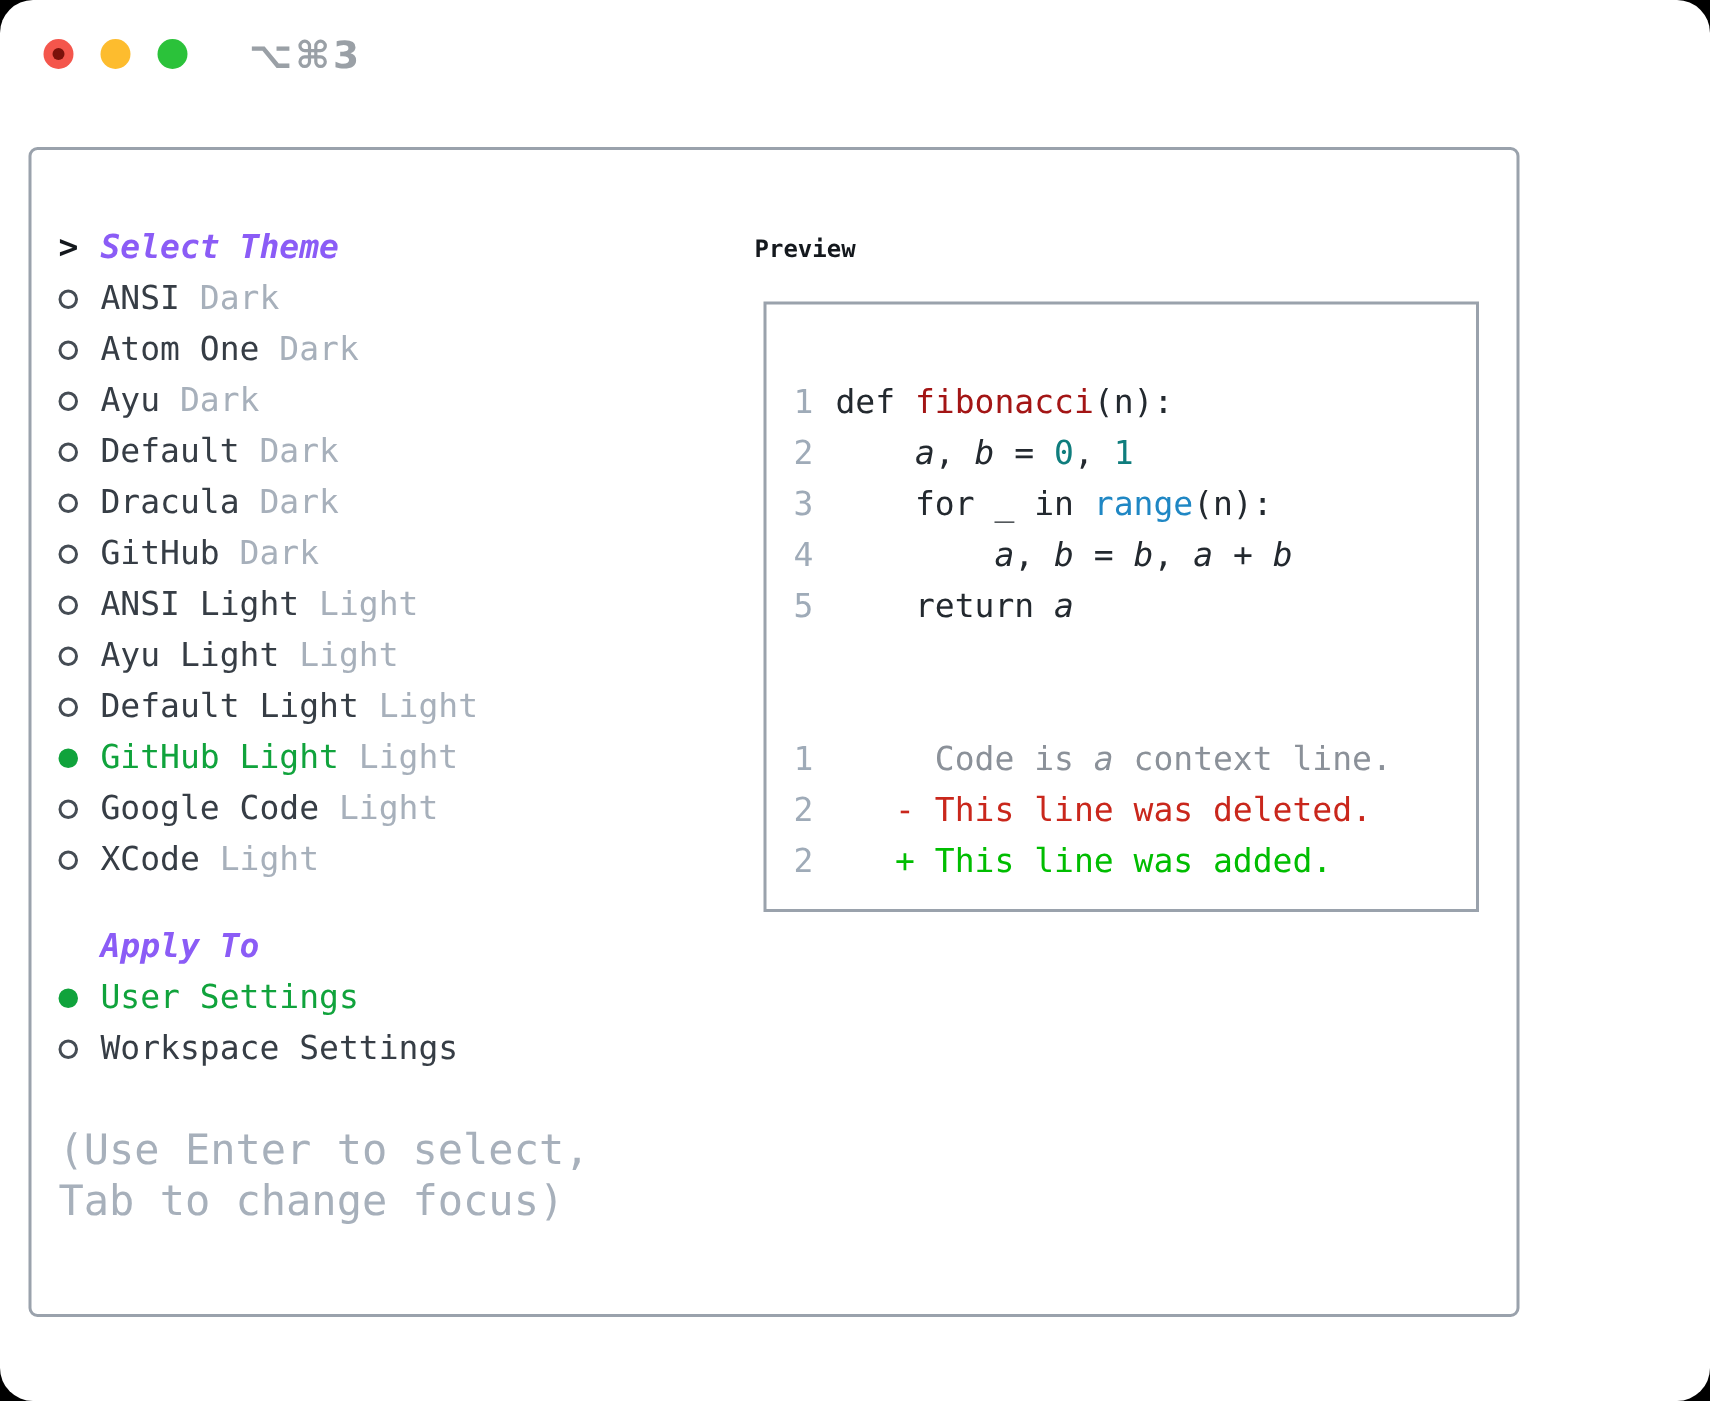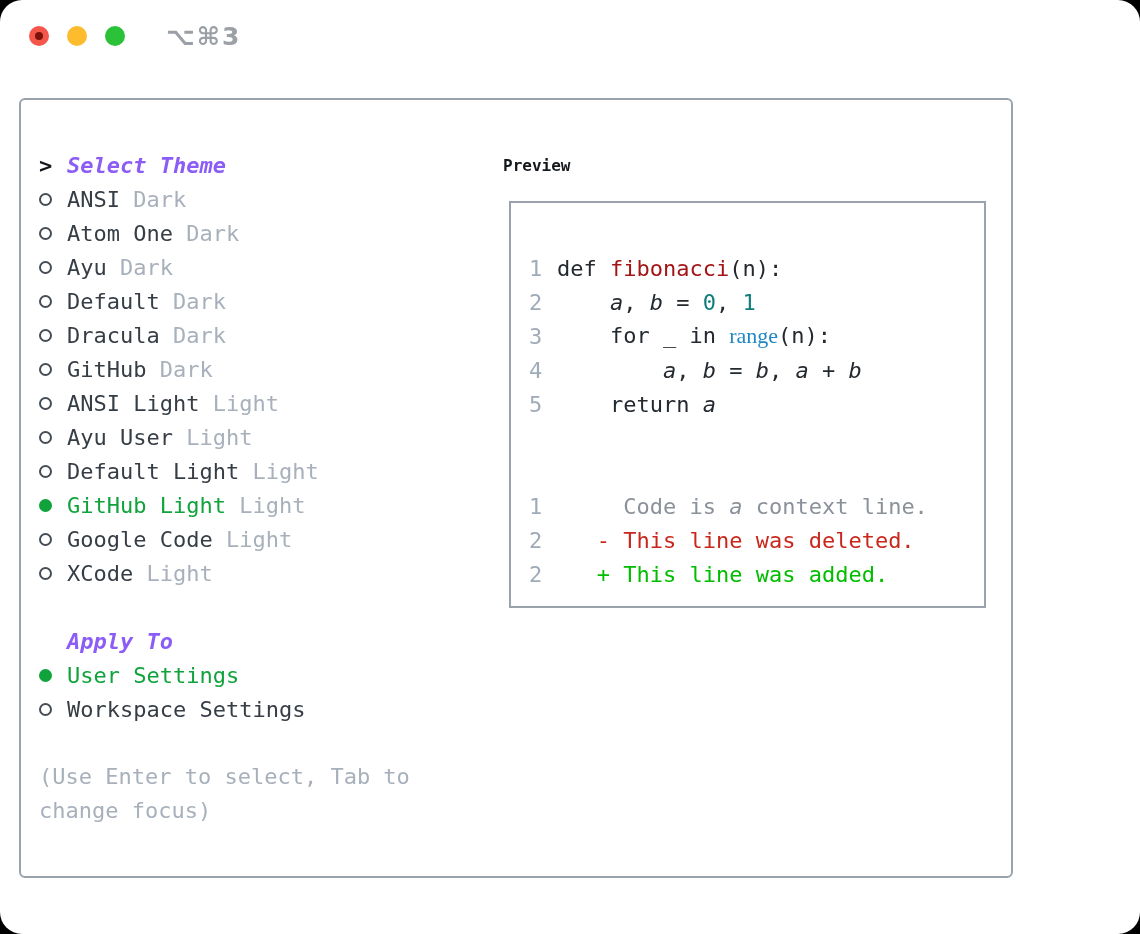--- a/index.html
+++ b/index.html
@@ -26,37 +26,37 @@
   .marker{width:28px;flex:0 0 28px;display:flex;align-items:center;}
   .ring{width:13px;height:13px;border-radius:50%;border:2px solid #454c54;box-sizing:border-box;}
   .ring.sel{background:var(--accent_green);border-color:var(--accent_green);}
   .hdr{font-weight:bold;color:#8b5cf6;font-style:italic;}
   .prefix{font-weight:bold;color:#14181d;font-size:22px;}
   .t-name{color:#363d45;text-align:center;}
   .t-variant{color:var(--muted);}
   .item-sel .t-name{color:var(--accent_green);}
 
   .left-col{position:absolute;left:18px;top:48px;width:440px;}
-  .apply-block{margin-top:34px;}
-  .hint{margin-top:34px;width:420px;font-size:22px;line-height:34px;color:var(--muted);white-space:normal;}
+  .apply-block{margin-top:24px;}
+  .hint{margin-top:34px;width:420px;font-size:28px;line-height:34px;color:var(--muted);white-space:normal;}
 
   .preview-label{position:absolute;left:482px;top:48px;height:34px;display:flex;align-items:center;
     font-size:16px;font-weight:bold;color:#14181d;}
   .preview-box{position:absolute;left:488px;top:101px;width:477px;height:407px;box-sizing:border-box;
     border:2px solid var(--border_gray);background:#fff;}
   .codeblock{position:absolute;left:18px;top:48px;}
   .code-line{display:flex;height:34px;align-items:center;font-size:22px;white-space:pre;}
   .lnum{width:13px;flex:0 0 13px;margin-right:15px;color:var(--linenum);}
   .code-text{white-space:pre;color:var(--text_dark);}
   .diff-gap{height:68px;}
 
   .s-p{color:var(--text_dark);}
   .s-fn{color:var(--function_red);}
   .s-num{color:var(--number_teal);}
-  .s-bi{color:var(--builtin_blue);font-family:Liberation Serif, serif;}
+  .s-bi{color:var(--builtin_blue);}
   .s-v{color:var(--text_dark);font-style:italic;}
   .s-ctx{color:var(--context_gray);}
   .s-ctx-i{color:var(--context_gray);font-style:italic;}
   .s-del{color:var(--deleted_red);}
   .s-add{color:var(--added_green);}
 </style>
 </head>
 <body>
 
 <div class="window">
@@ -100,21 +100,21 @@
           <div class="row option-row">
     <span class="marker"><span class="ring"></span></span>
     <span class="t-name">GitHub </span><span class="t-variant">Dark</span>
   </div>
           <div class="row option-row">
     <span class="marker"><span class="ring"></span></span>
     <span class="t-name">ANSI Light </span><span class="t-variant">Light</span>
   </div>
           <div class="row option-row">
     <span class="marker"><span class="ring"></span></span>
-    <span class="t-name">Ayu User </span><span class="t-variant">Light</span>
+    <span class="t-name">Ayu Light </span><span class="t-variant">Light</span>
   </div>
           <div class="row option-row">
     <span class="marker"><span class="ring"></span></span>
     <span class="t-name">Default Light </span><span class="t-variant">Light</span>
   </div>
           <div class="row option-row item-sel">
     <span class="marker"><span class="ring sel"></span></span>
     <span class="t-name">GitHub Light </span><span class="t-variant">Light</span>
   </div>
           <div class="row option-row">

